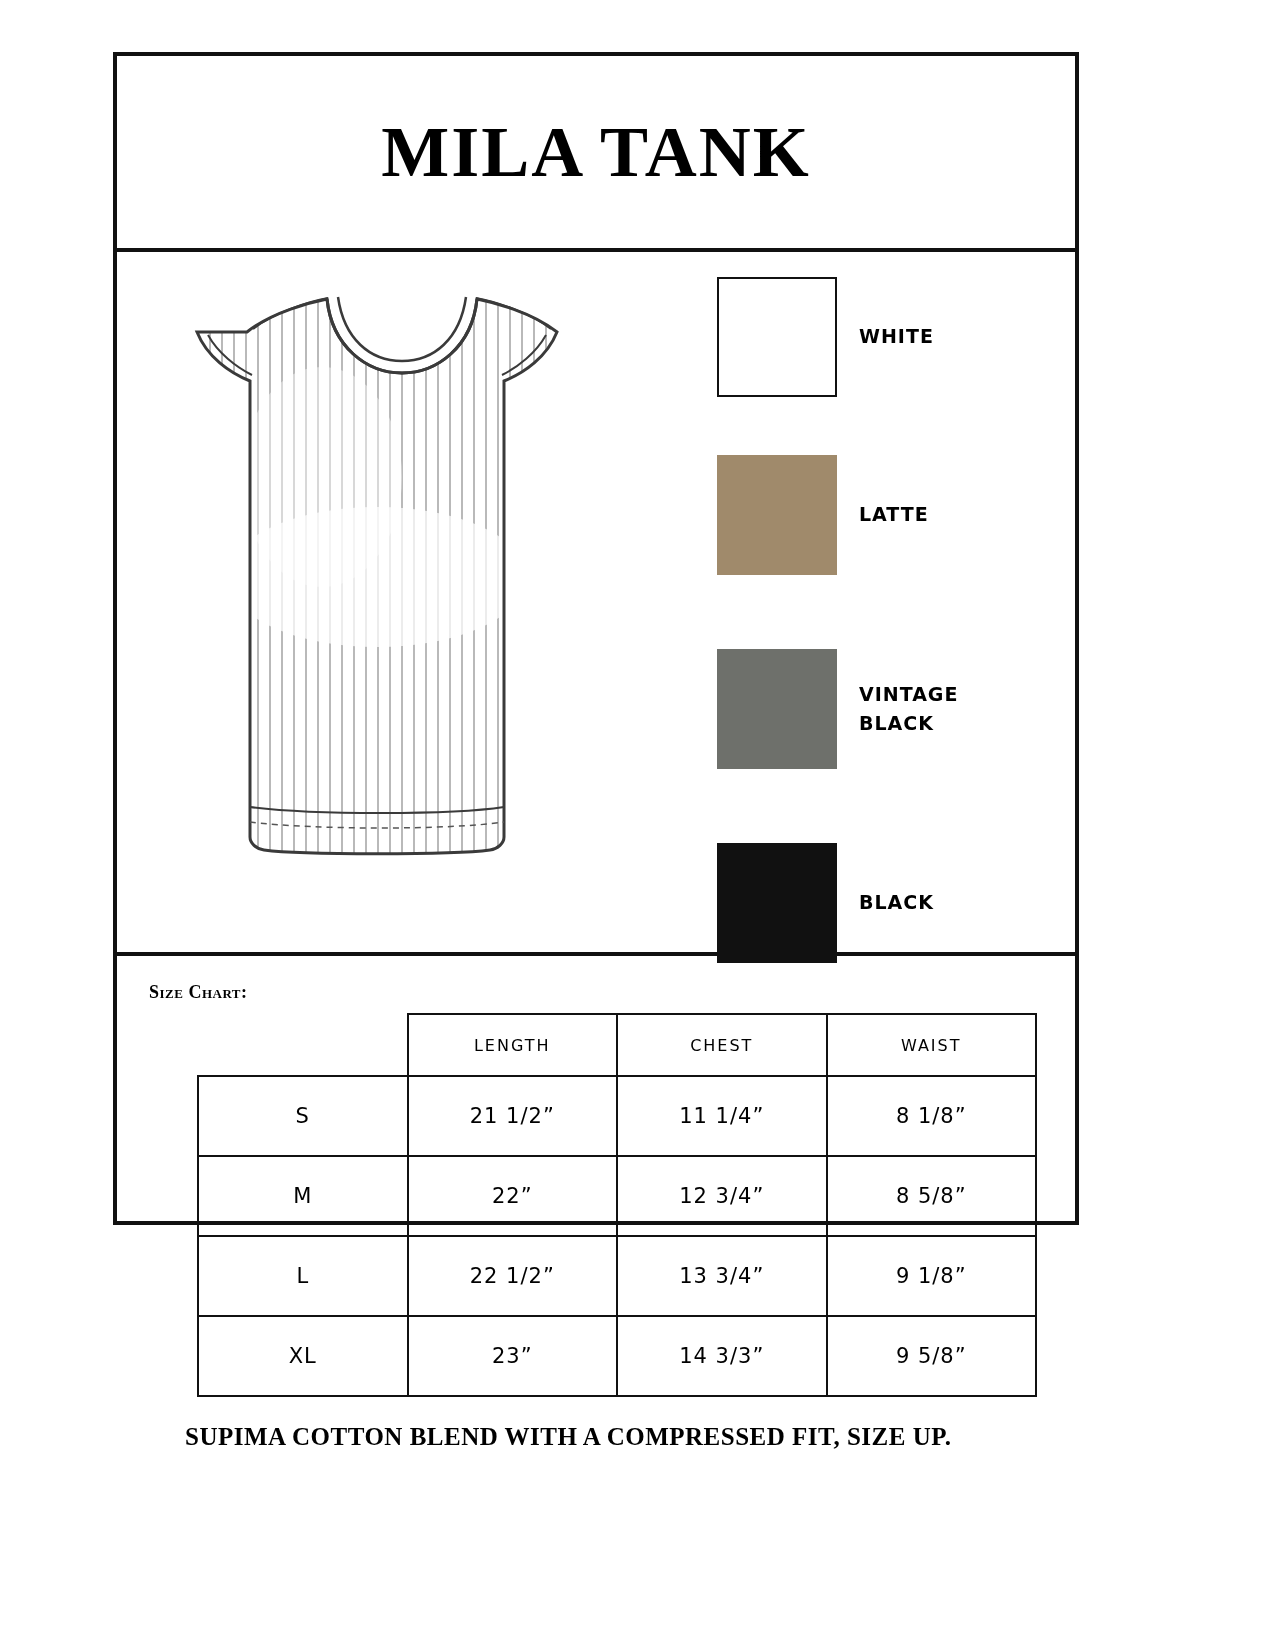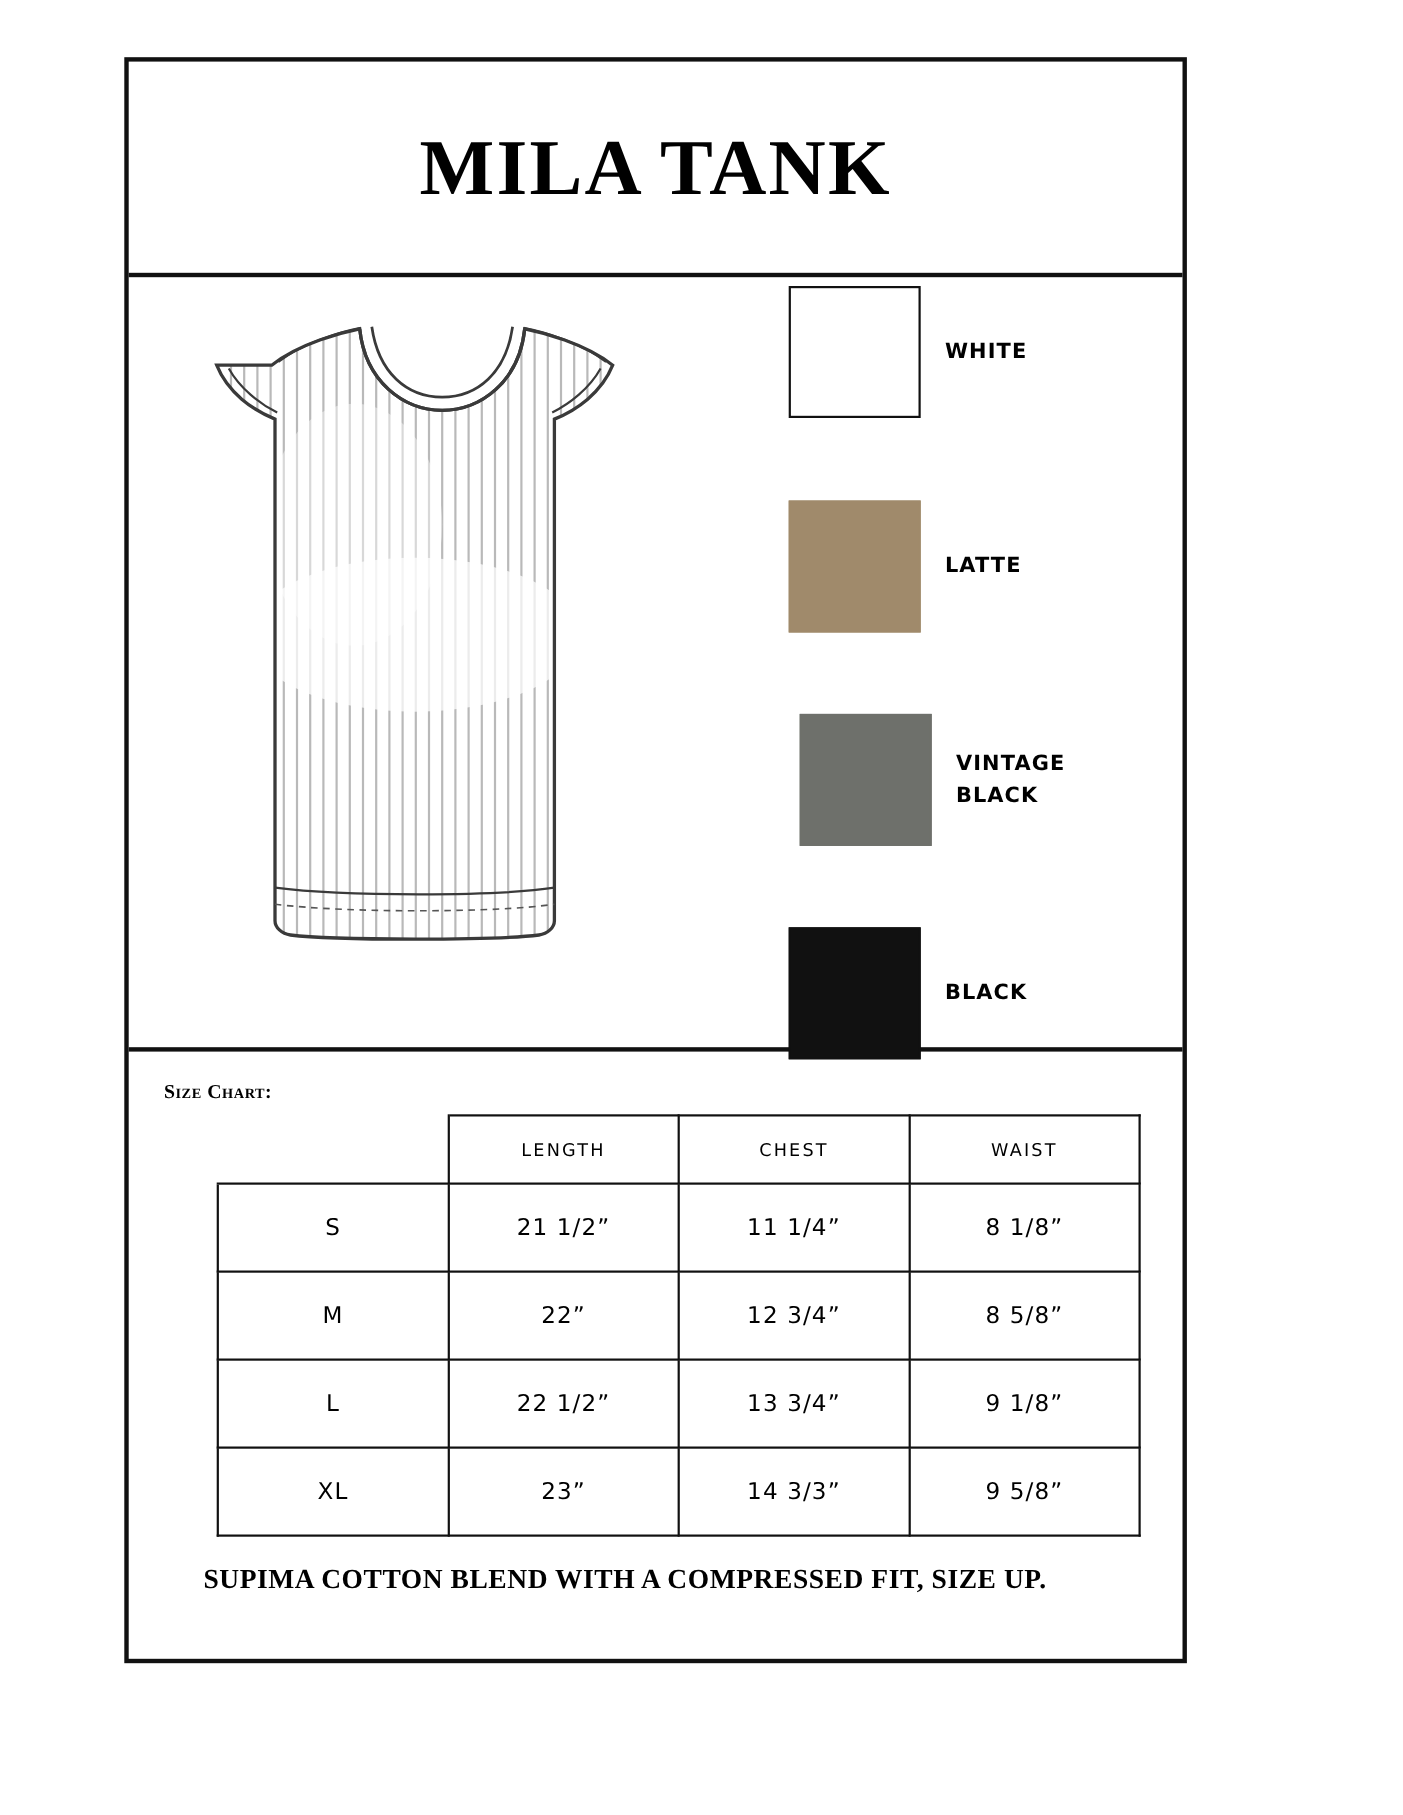--- a/index.html
+++ b/index.html
@@ -14,21 +14,21 @@
     color: #000000;
     position: relative;
     overflow: hidden;
   }
 
   #sheet {
     position: absolute;
     left: 113px;
     top: 52px;
     width: 966px;
-    height: 1460px;
+    height: 1173px;
     border: 4px solid #111111;
     box-sizing: border-box;
     display: flex;
     flex-direction: column;
   }
 
   
   .title-band {
     height: 192px;
     border-bottom: 4px solid #111111;
@@ -231,31 +231,31 @@
         <path d="M56,58 C66,76 84,90 100,98" fill="none" stroke="#3a3a3a" stroke-width="2"></path>
         <path d="M394,58 C384,76 366,90 350,98" fill="none" stroke="#3a3a3a" stroke-width="2"></path>
 
         <path d="M98,530 C160,538 300,538 352,530" fill="none" stroke="#3a3a3a" stroke-width="2"></path>
         <path d="M98,545 C160,553 300,553 352,545" fill="none" stroke="#555" stroke-width="1.5" stroke-dasharray="6 5"></path>
       </svg>
     </div>
 
     <div class="colorways">
 
-      <div class="swatch-row" style="left:0px; top:8px;justify-content:space-between;">
+      <div class="swatch-row" style="left:0px; top:25px;justify-content:space-between;">
         <div class="swatch" style="background:#FFFFFF;"></div>
         <div class="swatch-label">WHITE</div>
       </div>
 
       <div class="swatch-row" style="left:0px; top:203px;">
         <div class="swatch" style="background:#A08A6B; border-color:#A08A6B;"></div>
         <div class="swatch-label">LATTE</div>
       </div>
 
-      <div class="swatch-row" style="left:0px; top:397px;margin-left:10px;">
+      <div class="swatch-row" style="left:0px; top:397px;">
         <div class="swatch" style="background:#6E706B; border-color:#6E706B;"></div>
         <div class="swatch-label">VINTAGE
 BLACK</div>
       </div>
 
       <div class="swatch-row" style="left:0px; top:591px;">
         <div class="swatch" style="background:#111111; border-color:#111111;"></div>
         <div class="swatch-label">BLACK</div>
       </div>
 

